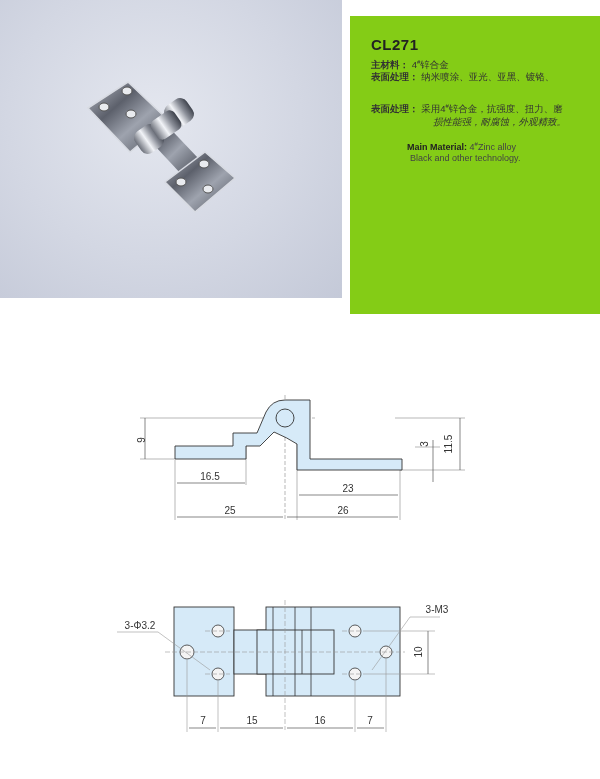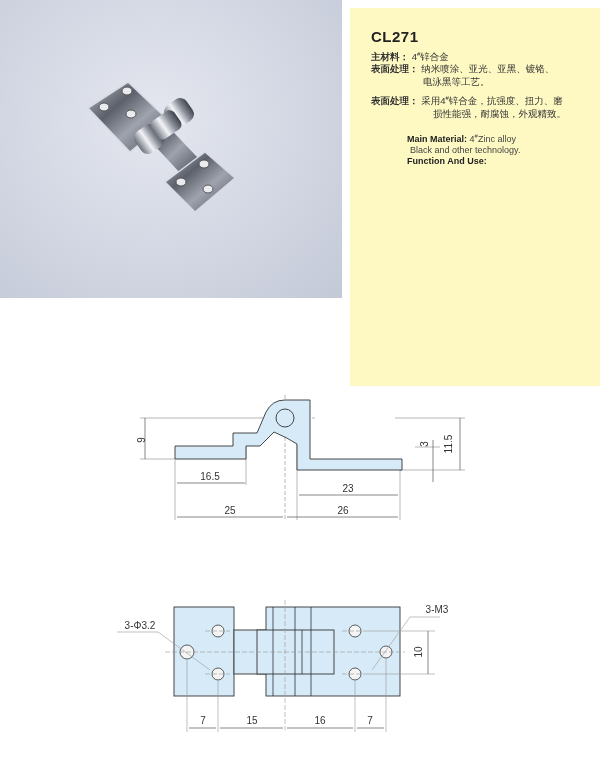--- a/index.html
+++ b/index.html
@@ -1,19 +1,19 @@
 <!DOCTYPE html>
 <html><head>
 <meta charset="utf-8">
 <style>
   html, body { margin:0; padding:0; background:#ffffff; }
   body { width:600px; height:779px; position:relative; overflow:hidden; font-family:"Liberation Sans", sans-serif; }
   .photo-panel { position:absolute; left:0; top:0; width:342px; height:298px;
     background: radial-gradient(ellipse at 45% 40%, #e4e7ef 0%, #d3d7e3 55%, #c4c9d8 100%); }
-  .spec-panel { position:absolute; left:350px; top:8px; width:250px; height:378px; background:#fef9c3; color:#333; }
+  .spec-panel { position:absolute; left:350px; top:16px; width:250px; height:298px; background:#84cc16; color:#333; }
   .model { position:absolute; left:21px; top:20px; font-size:15px; font-weight:bold; color:#222; letter-spacing:0.5px; }
   .cn-row { position:absolute; left:21px; font-size:9.5px; color:#333; line-height:13px; }
   .cn-label { font-weight:bold;text-align:center; }
   .cn-indent { padding-left:52px; display:block; }
   .en-block { position:absolute; left:21px; top:123px; width:228px; font-size:9px; color:#444; line-height:11px; }
   .en-block b { color:#222;margin-left:36px; }
   .en-line { display:block; }
   .en-indent { padding-left:39px; display:block; }
   .en-func { text-align:justify; color:#555; }
   sup { font-size:6px; }
@@ -61,36 +61,34 @@
   <div class="model">CL271</div>
 
   <div class="cn-row" style="top:40px;">
     <span class="cn-label">主材料：</span>
     <span>4</span><sup>#</sup><span>锌合金</span>
   </div>
 
   <div class="cn-row" style="top:54px;">
     <span class="cn-label">表面处理：</span>
     <span>纳米喷涂、亚光、亚黑、镀铬、</span>
-    <span class="cn-indent">电泳黑等工艺。</span>
   </div>
 
   <div class="cn-row" style="top:84px;">
     <span class="cn-label">表面处理：</span>
     <span>采用4</span><sup>#</sup><span>锌合金，抗强度、扭力、磨</span>
-    <span class="cn-indent" style="padding-left:62px;">损性能强，耐腐蚀，外观精致。</span>
+    <span class="cn-indent" style="padding-left:62px;font-style:italic;">损性能强，耐腐蚀，外观精致。</span>
   </div>
 
   <div class="en-block">
     <span class="en-line">
       <b>Main Material:</b>
       <span>4</span><sup>#</sup><span>Zinc alloy</span>
     </span>
     <span class="en-indent">Black and other technology.</span>
-    <b class="en-line">Function And Use:</b>
   </div>
 </div>
 
 <svg style="position:absolute;left:0;top:380px;" width="600" height="160" viewBox="0 380 600 160">
   <g stroke="#999" stroke-width="0.7" fill="none">
 
     <line x1="140" y1="418" x2="290" y2="418"></line>
     <line x1="140" y1="459" x2="175" y2="459"></line>
     <line x1="415" y1="447" x2="440" y2="447"></line>
     <line x1="395" y1="418" x2="465" y2="418"></line>

